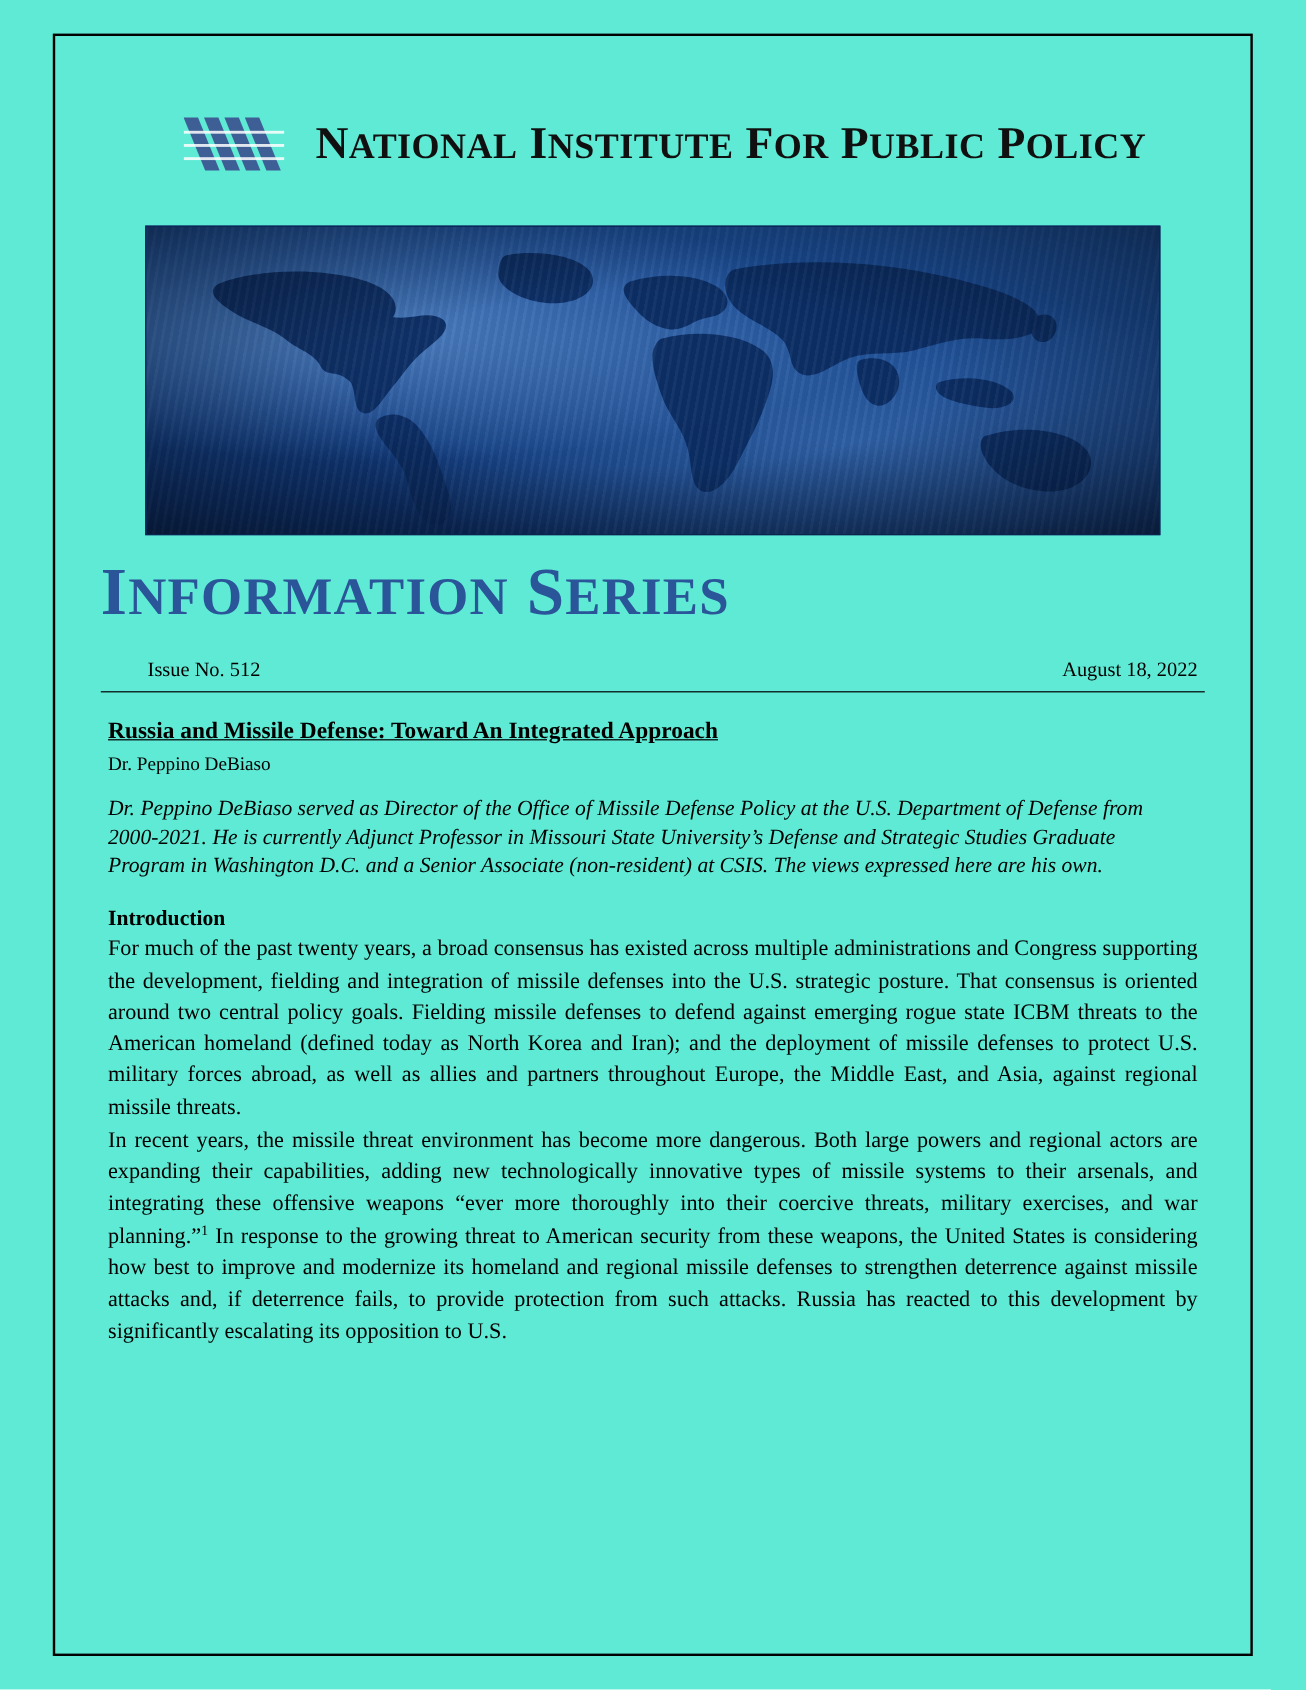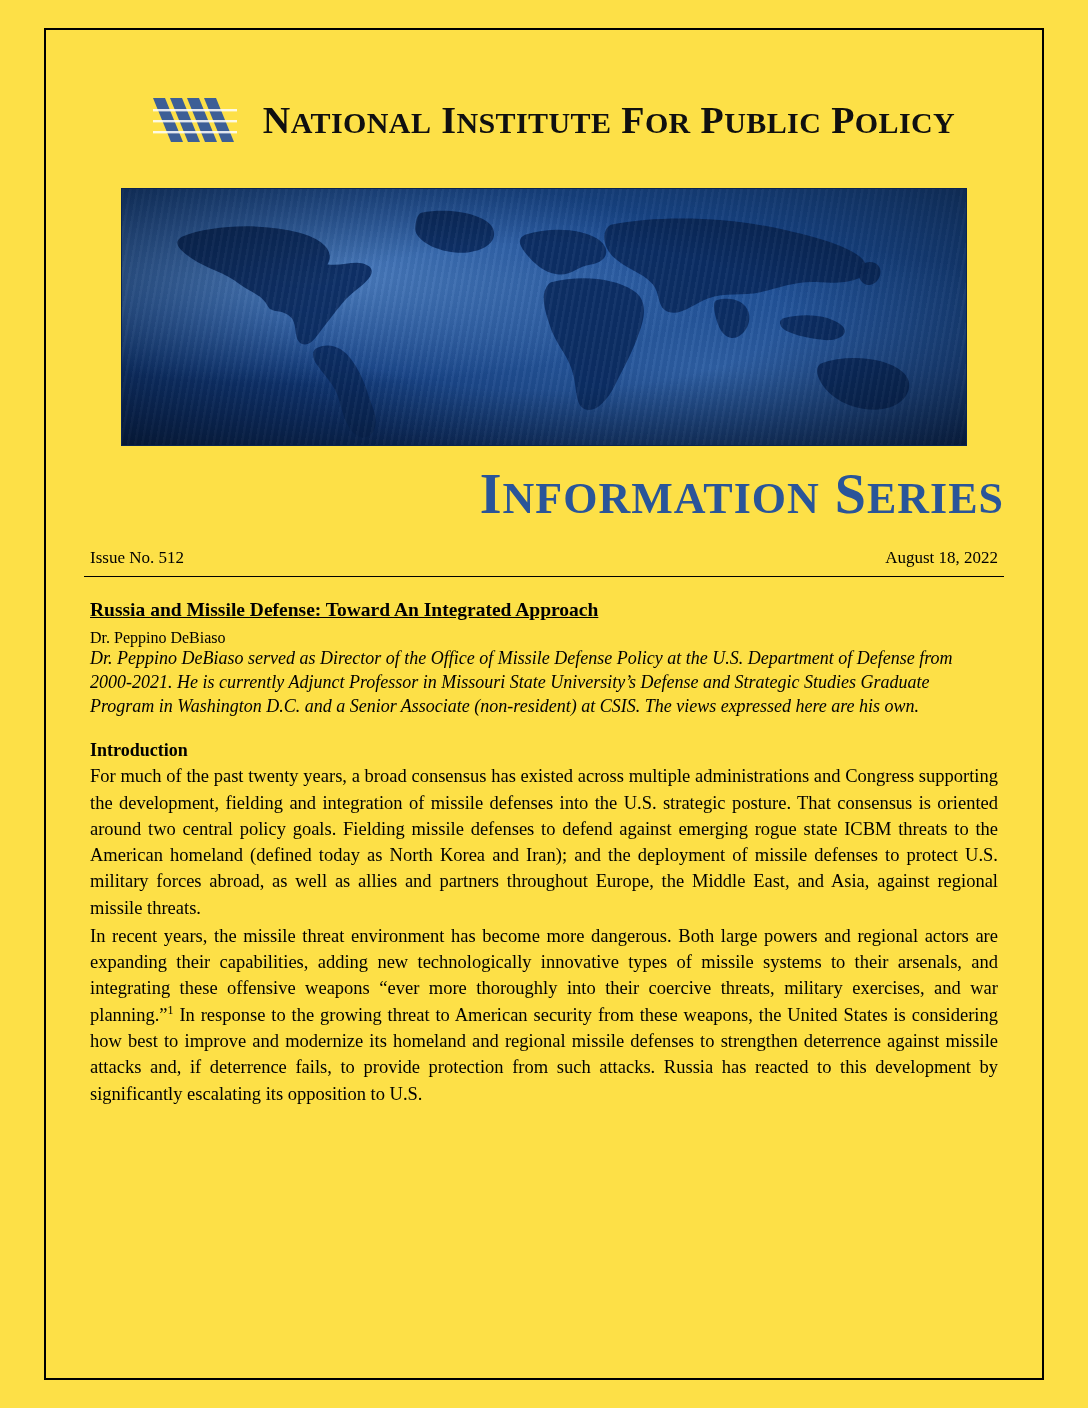--- a/index.html
+++ b/index.html
@@ -13,21 +13,21 @@
     font-family: "Liberation Serif", serif;
     color: #000000;
     overflow: hidden;
   }
 
   .page {
     position: relative;
     width: 1088px;
     height: 1408px;
     box-sizing: border-box;
-    background: #fde047;
+    background: #5eead4;
   }
 
   .page-border {
     position: absolute;
     left: 44px;
     top: 28px;
     width: 1000px;
     height: 1352px;
     border: 2px solid #000000;
     box-sizing: border-box;
@@ -109,40 +109,41 @@
     width: 100%;
     height: 100%;
   }
   .landmass {
     fill: #0a2a60;
     opacity: 0.92;
   }
 
   
   .series-title {
-    text-align: right;
+    text-align: left;
     margin-top: 16px;
     font-family: "Liberation Serif", serif;
     font-weight: bold;
     font-size: 56px;
     color: #2a5599;
     letter-spacing: 1px;
   }
   .series-title .sc {
     font-size: 44px;
   }
 
   .issue-row {
     display: flex;
     justify-content: space-between;
     align-items: baseline;
     margin-top: 22px;
     padding: 0 6px;
     font-size: 17px;
     font-family: "Liberation Serif", serif;
+    margin-left: 33px;
   }
   .rule {
     margin-top: 8px;
     border-bottom: 1.5px solid #000;
     width: 100%;
   }
 
   .doc-title {
     margin-top: 22px;
     padding: 0 6px;
@@ -155,21 +156,21 @@
   .author {
     margin-top: 8px;
     padding: 0 6px;
     font-size: 16px;
   }
   .author-bio {
     padding: 0 6px;
     font-size: 18px;
     font-style: italic;
     line-height: 1.32;
-    margin-top: 0;
+    margin-top: 15px;
   }
 
   .section-head {
     margin-top: 22px;
     padding: 0 6px;
     font-size: 18px;
     font-weight: bold;
   }
 
   .para {

